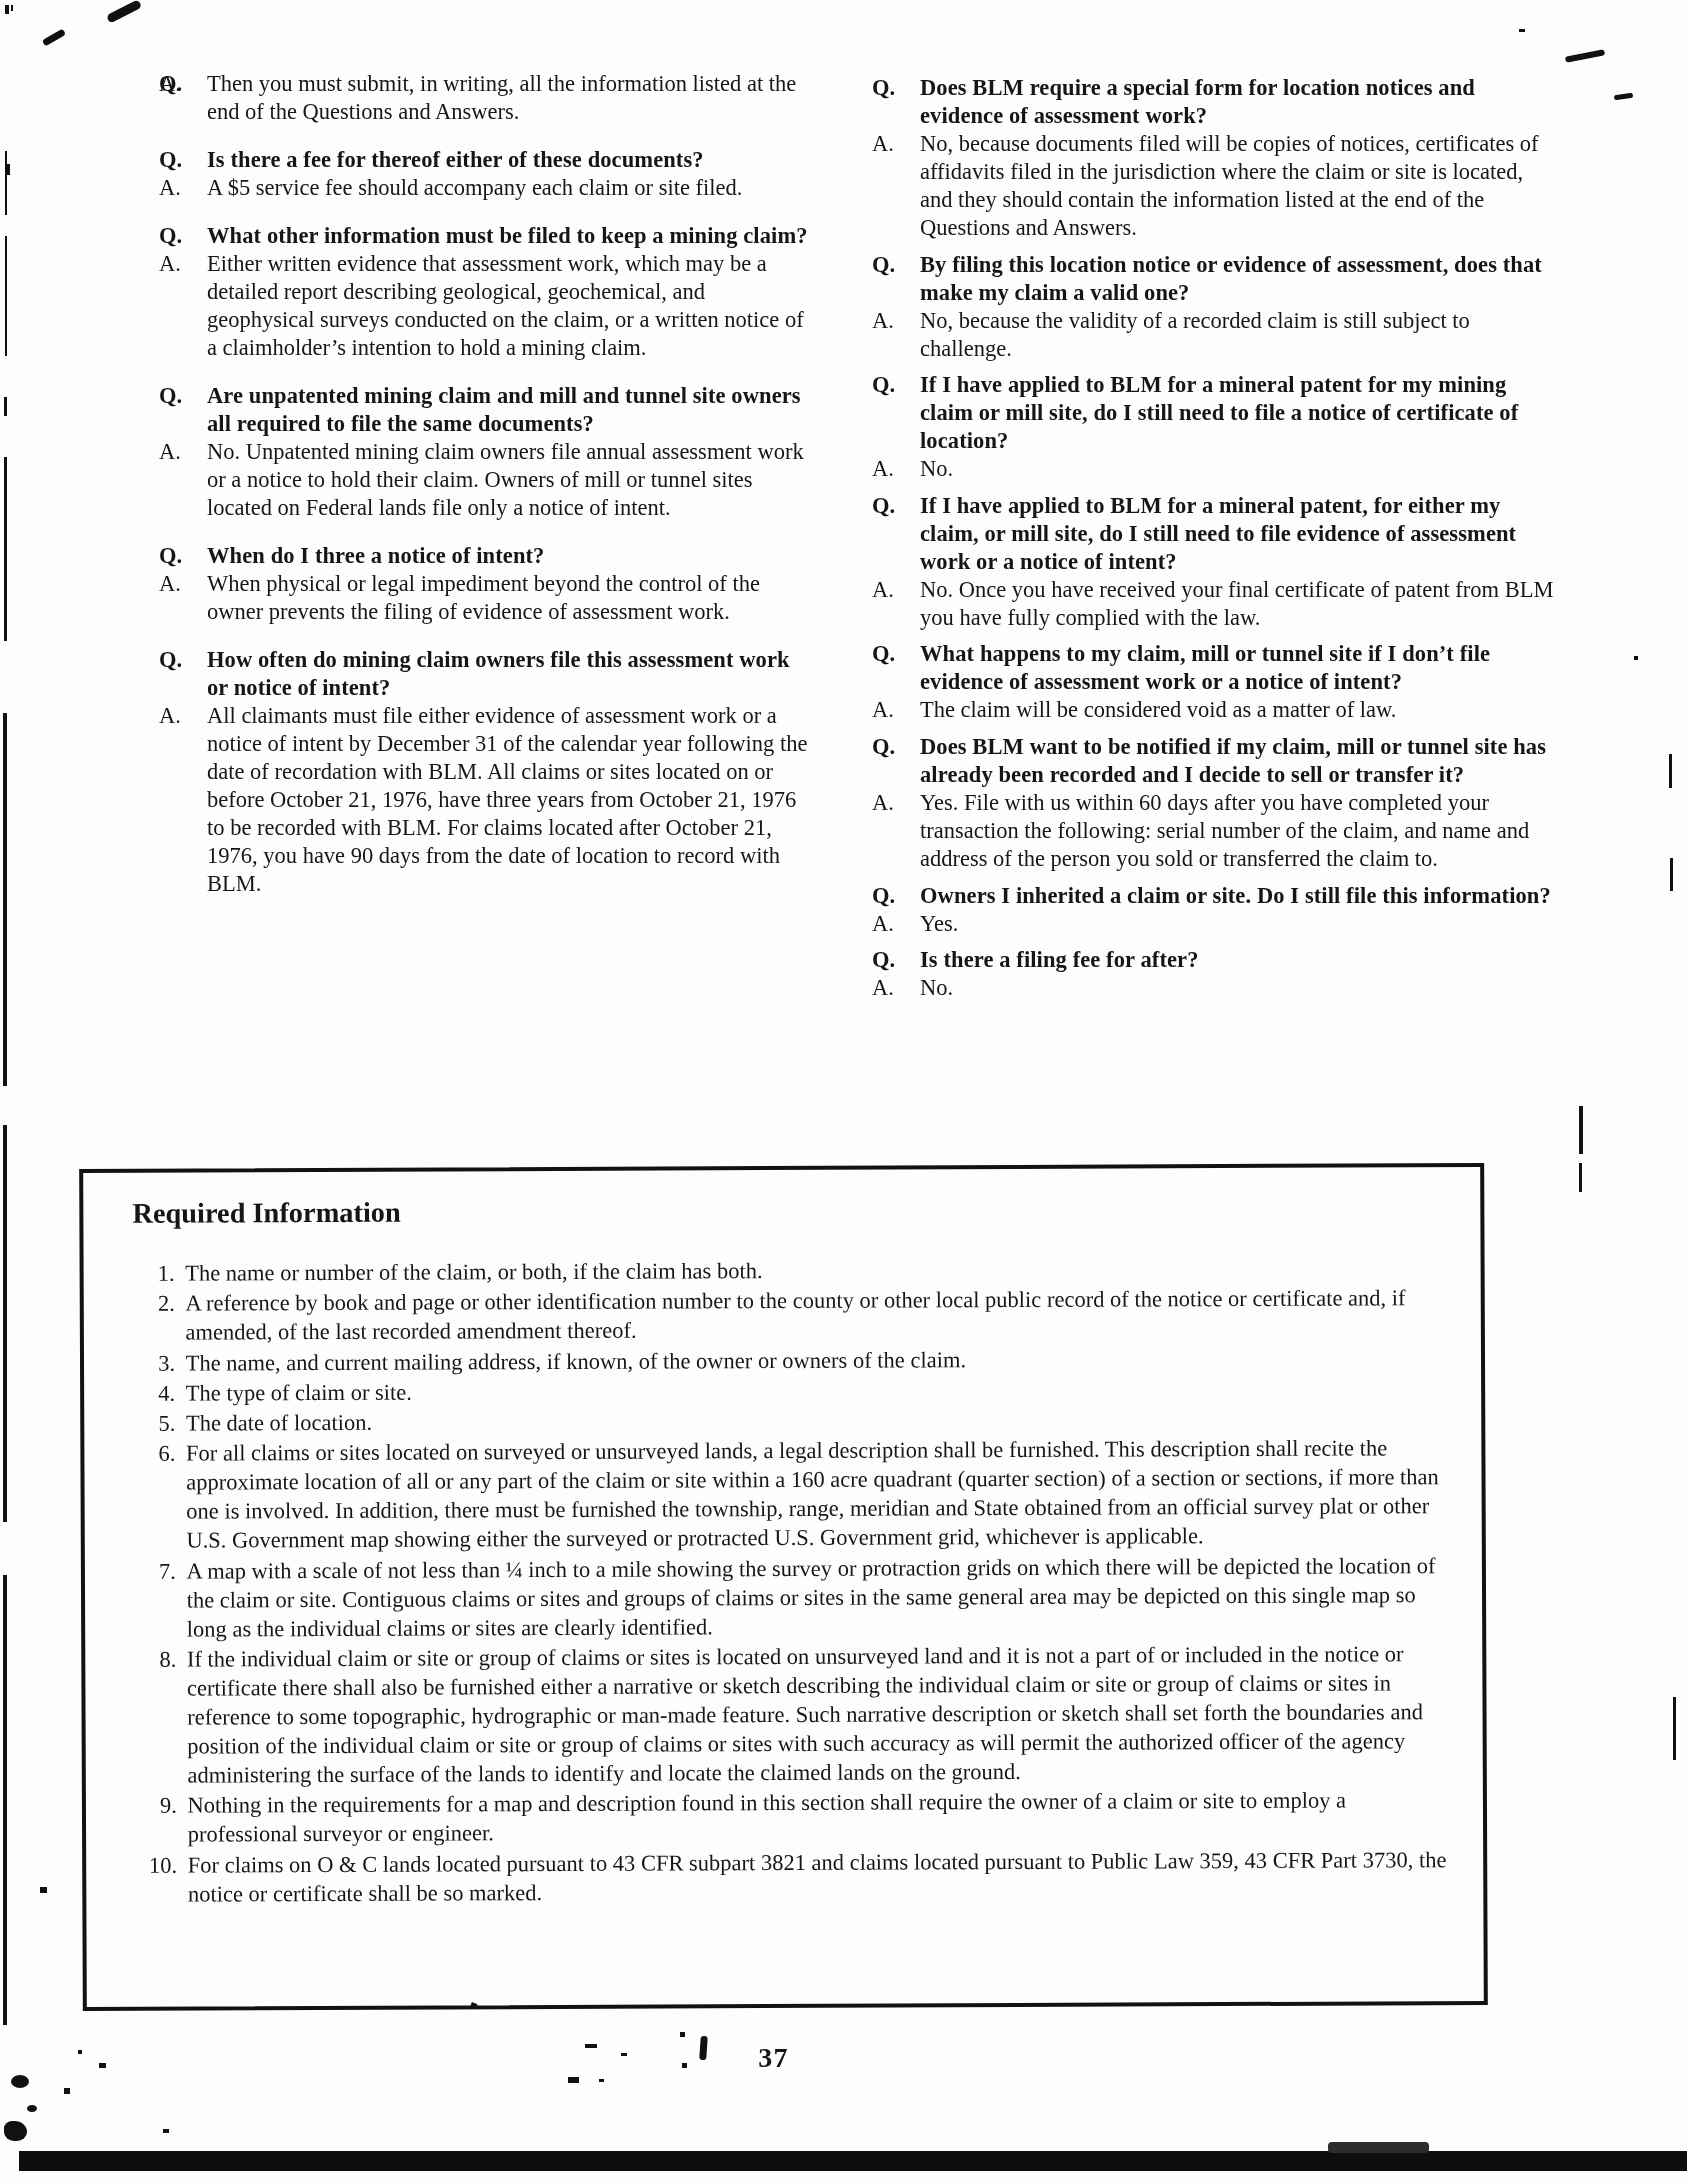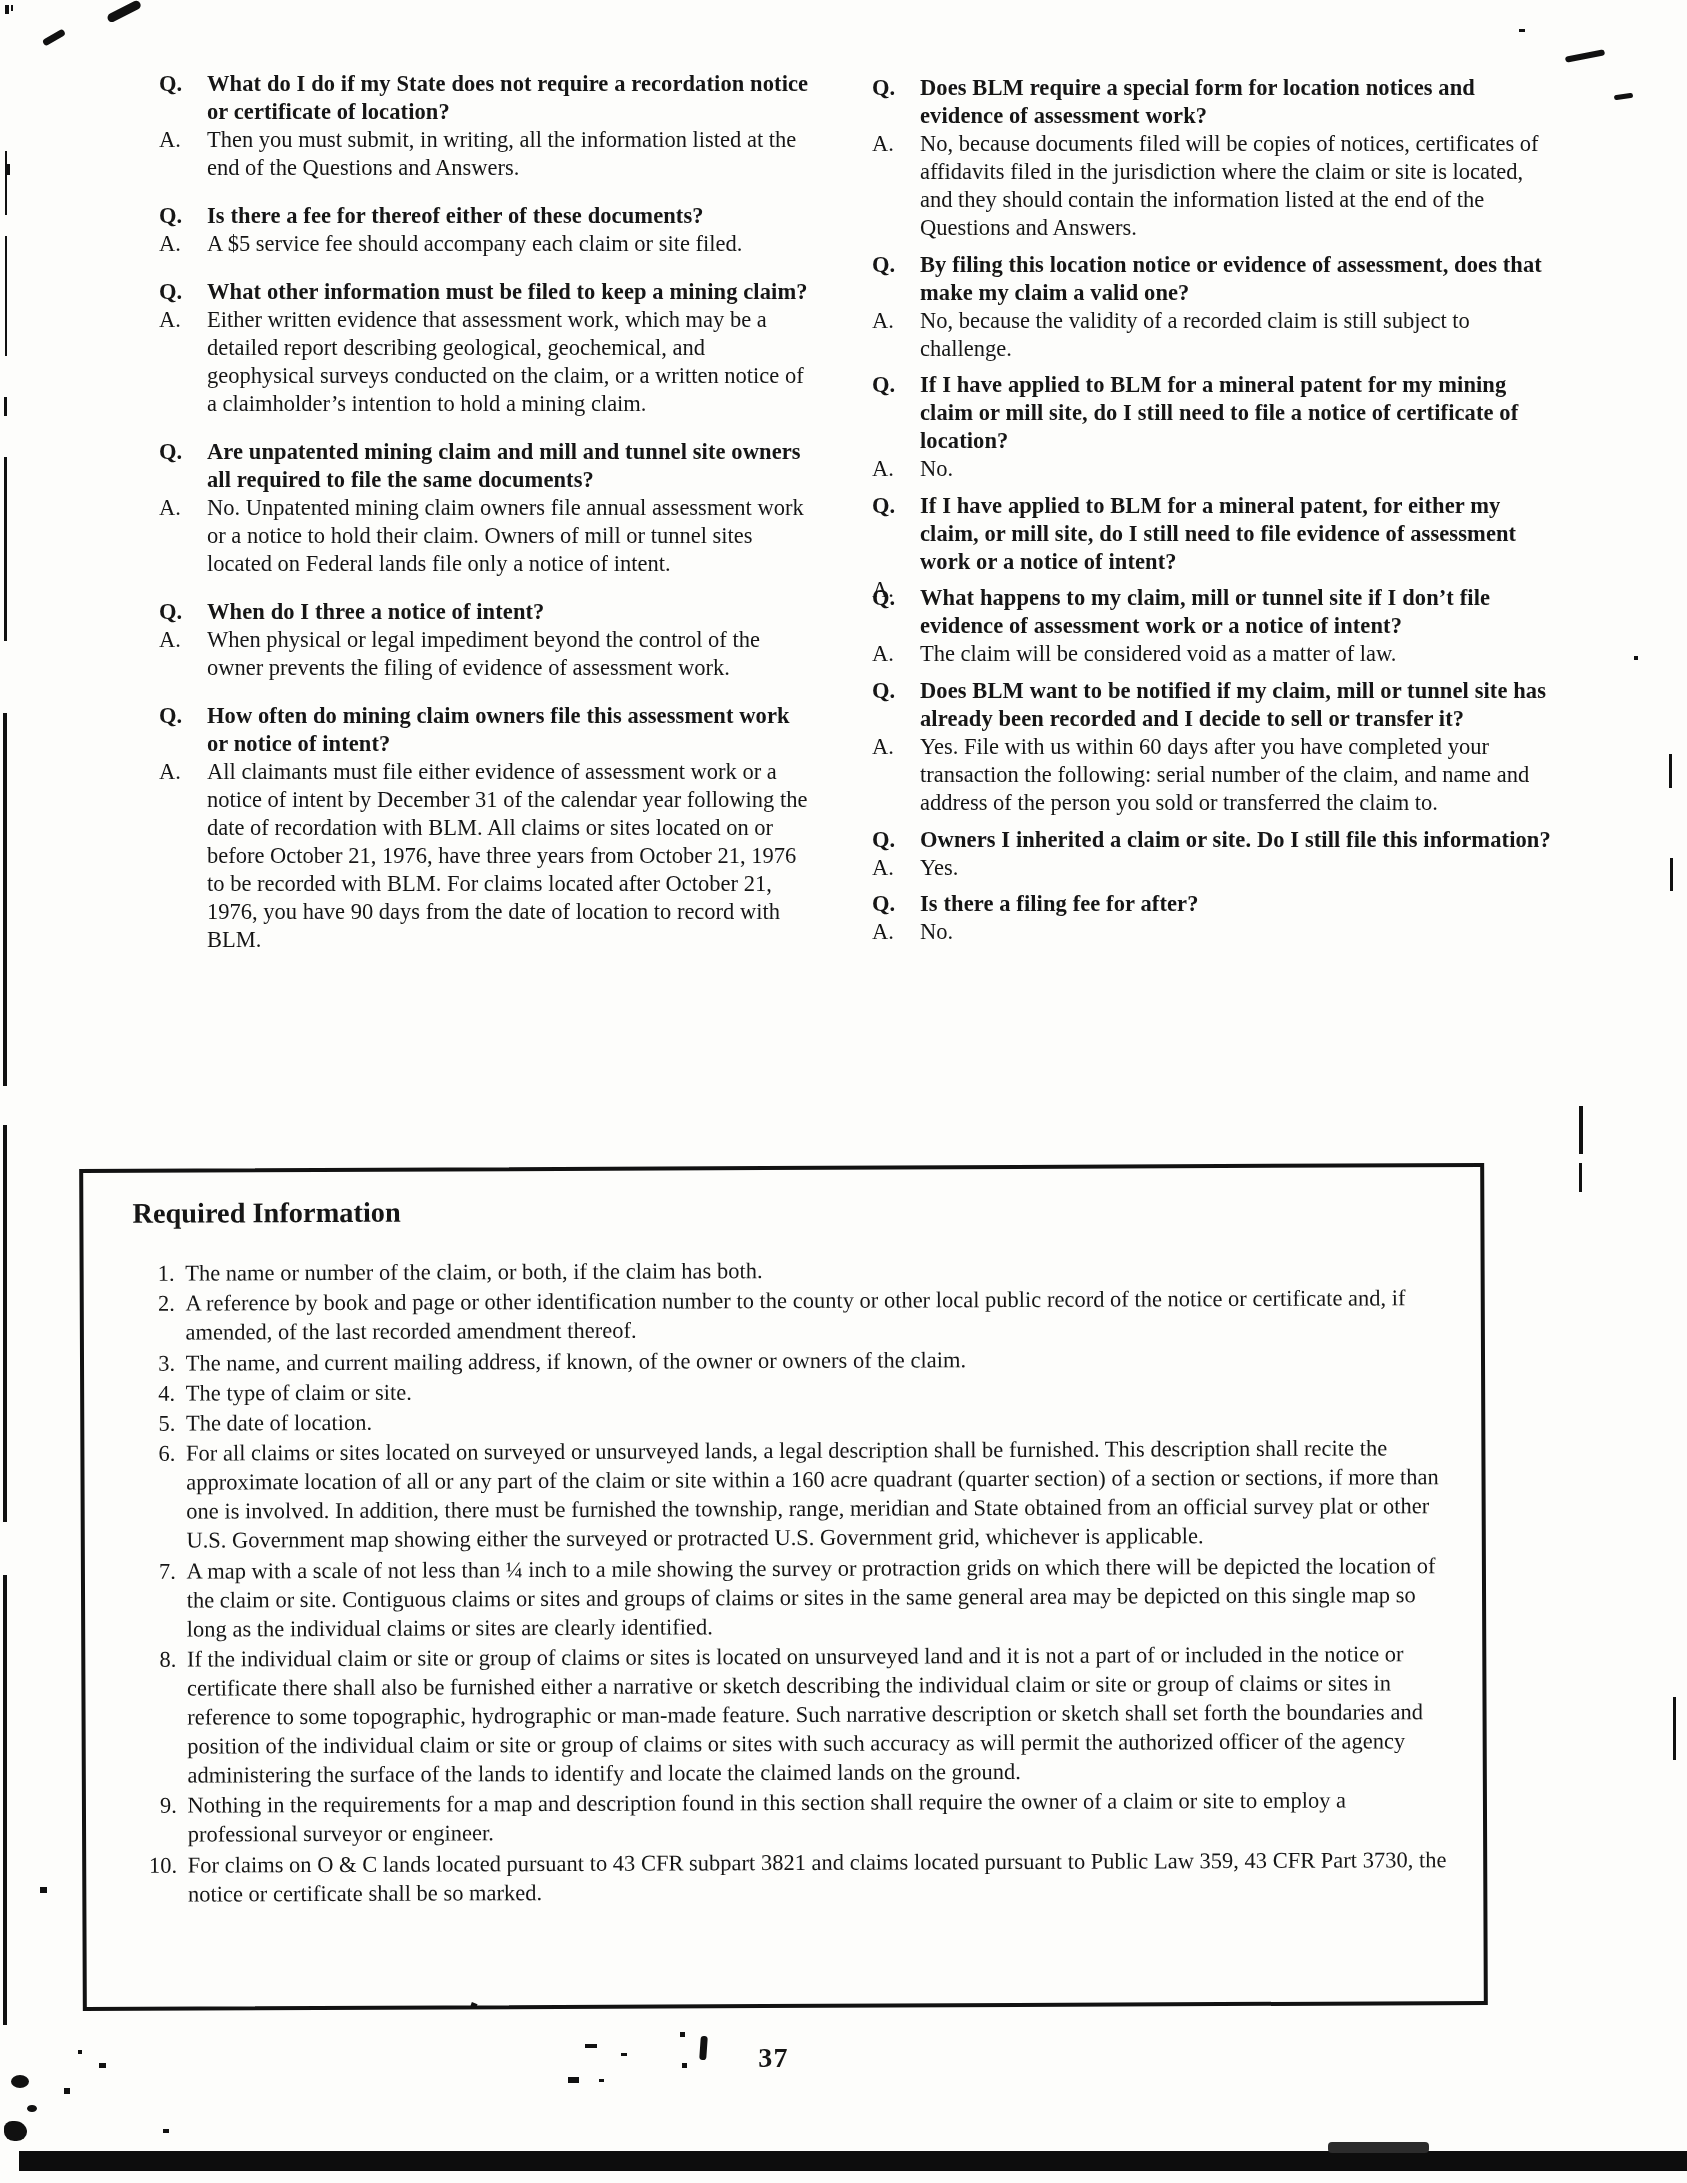--- a/index.html
+++ b/index.html
@@ -96,21 +96,21 @@
   .bl7{left:40px;top:1887px;width:6.6px;height:6px;}
   .bl8{left:78px;top:2050px;width:4px;height:4px;}
 </style>
 </head>
 <body>
 
 <div class="page">
 
   <div class="col col-left" id="col-left">
       <div class="qa-block">
-        <div class="qa-row q-row"><span class="lbl">Q.</span><span>What do I do if my State does not require a recordation notice or certificate of location?</span></div>
+        <div class="qa-row q-row"><span class="lbl">Q.</span></div>
         <div class="qa-row a-row"><span class="lbl">A.</span><span>Then you must submit, in writing, all the information listed at the end of the Questions and Answers.</span></div>
       </div>
       <div class="qa-block">
         <div class="qa-row q-row"><span class="lbl">Q.</span><span>Is there a fee for thereof either of these documents?</span></div>
         <div class="qa-row a-row"><span class="lbl">A.</span><span>A $5 service fee should accompany each claim or site filed.</span></div>
       </div>
       <div class="qa-block">
         <div class="qa-row q-row"><span class="lbl">Q.</span><span>What other information must be filed to keep a mining claim?</span></div>
         <div class="qa-row a-row"><span class="lbl">A.</span><span>Either written evidence that assessment work, which may be a detailed report describing geological, geochemical, and geophysical surveys conducted on the claim, or a written notice of a claimholder’s intention to hold a mining claim.</span></div>
       </div>
@@ -135,21 +135,21 @@
       <div class="qa-block">
         <div class="qa-row q-row"><span class="lbl">Q.</span><span>By filing this location notice or evidence of assessment, does that make my claim a valid one?</span></div>
         <div class="qa-row a-row"><span class="lbl">A.</span><span>No, because the validity of a recorded claim is still subject to challenge.</span></div>
       </div>
       <div class="qa-block">
         <div class="qa-row q-row"><span class="lbl">Q.</span><span>If I have applied to BLM for a mineral patent for my mining claim or mill site, do I still need to file a notice of certificate of location?</span></div>
         <div class="qa-row a-row"><span class="lbl">A.</span><span>No.</span></div>
       </div>
       <div class="qa-block">
         <div class="qa-row q-row"><span class="lbl">Q.</span><span>If I have applied to BLM for a mineral patent, for either my claim, or mill site, do I still need to file evidence of assessment work or a notice of intent?</span></div>
-        <div class="qa-row a-row"><span class="lbl">A.</span></div>
+        <div class="qa-row a-row"><span class="lbl">A.</span><span>No. Once you have received your final certificate of patent from BLM you have fully complied with the law.</span></div>
       </div>
       <div class="qa-block">
         <div class="qa-row q-row"><span class="lbl">Q.</span><span>What happens to my claim, mill or tunnel site if I don’t file evidence of assessment work or a notice of intent?</span></div>
         <div class="qa-row a-row"><span class="lbl">A.</span><span>The claim will be considered void as a matter of law.</span></div>
       </div>
       <div class="qa-block">
         <div class="qa-row q-row"><span class="lbl">Q.</span><span>Does BLM want to be notified if my claim, mill or tunnel site has already been recorded and I decide to sell or transfer it?</span></div>
         <div class="qa-row a-row"><span class="lbl">A.</span><span>Yes. File with us within 60 days after you have completed your transaction the following: serial number of the claim, and name and address of the person you sold or transferred the claim to.</span></div>
       </div>
       <div class="qa-block">

